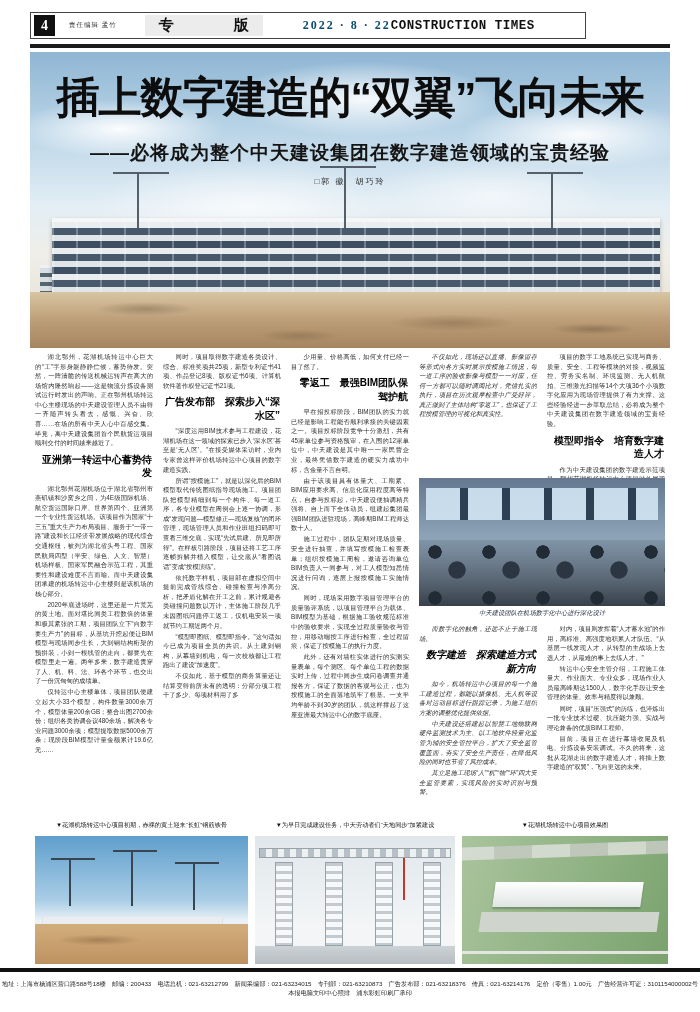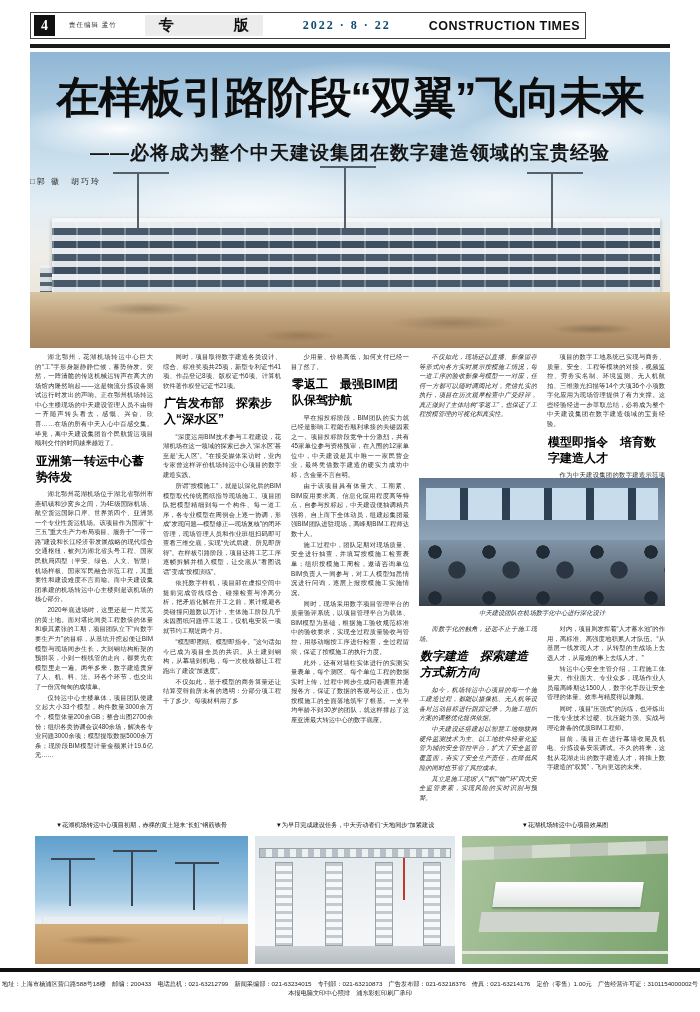--- a/index.html
+++ b/index.html
@@ -11,40 +11,40 @@
             border:1px solid #444;display:flex;align-items:center;box-sizing:border-box;}
   .pagenum-box{width:21px;height:21px;background:#111;color:#fff;margin-left:3px;
                display:flex;align-items:center;justify-content:center;
                font-weight:bold;font-size:14px;font-family:"Liberation Serif",serif;}
   .editor{font-size:6.5px;color:#333;margin-left:14px;letter-spacing:1px;}
   .section-banner{margin-left:28px;width:118px;height:21px;background:#ececec;
                   display:flex;align-items:center;justify-content:space-between;
                   padding:0 14px;box-sizing:border-box;font-weight:bold;font-size:15px;color:#111;}
   .issue-date{margin-left:40px;font-family:"Liberation Serif",serif;font-weight:bold;
               font-size:12px;color:#0c4a6e;letter-spacing:2px;}
-  .mast-en{margin-left:38px;font-family:Liberation Sans, sans-serif;font-weight:bold;
+  .mast-en{font-family:Liberation Mono, monospace;font-weight:bold;
            font-size:12.5px;color:#111;letter-spacing:.5px;}
   .logo{position:absolute;right:28px;top:10px;font-family:"DejaVu Serif","Liberation Serif",serif;
         font-weight:normal;font-size:26px;color:#8b5cf6;letter-spacing:2px;margin-top:46px;}
   .mast-rule{position:absolute;left:30px;top:44px;width:640px;height:4px;background:#1b1b1b;}
 
   
   .hero{position:absolute;left:30px;top:52px;width:640px;height:296px;overflow:hidden;
         background:linear-gradient(180deg,#8fb6d4 0%,#bcd6e8 28%,#e3eef5 52%,#efeee8 68%,#e4dccd 100%);}
   .clouds{position:absolute;inset:0;background:
     radial-gradient(150px 42px at 14% 26%,rgba(255,255,255,.95),transparent 70%),
     radial-gradient(190px 54px at 52% 16%,rgba(255,255,255,.9),transparent 70%),
     radial-gradient(170px 48px at 86% 28%,rgba(255,255,255,.92),transparent 70%),
     radial-gradient(220px 64px at 34% 52%,rgba(255,255,255,.7),transparent 70%),
     radial-gradient(180px 50px at 72% 48%,rgba(255,255,255,.6),transparent 70%);}
   .headline{position:absolute;left:0;right:0;top:22px;text-align:center;
             font-size:43px;font-weight:bold;color:#0d0d0d;letter-spacing:-1px;line-height:1.1;}
   .subheadline{position:absolute;left:0;right:0;top:88px;text-align:center;
                font-size:19px;font-weight:bold;color:#141414;letter-spacing:1px;}
-  .byline{position:absolute;left:0;right:0;top:124px;
+  .byline{position:absolute;left:0;right:0;top:124px;text-align:center;
           font-size:8px;color:#2b2b2b;letter-spacing:2px;}
   .building{position:absolute;left:22px;right:10px;bottom:54px;height:76px;}
   .building-body{position:absolute;inset:0;border-top:4px solid #f4f6f7;
       box-shadow:0 2px 4px rgba(40,40,40,.3);background:
       repeating-linear-gradient(90deg,rgba(255,255,255,.28) 0 2px,transparent 2px 24px),
       repeating-linear-gradient(180deg,#e9edf0 0 6px,#47596b 6px 13px,#dfe5e9 13px 19px,#3d4f61 19px 26px);}
   .annex{position:absolute;left:-12px;bottom:-16px;width:130px;height:42px;border-top:3px solid #eef1f3;
       background:repeating-linear-gradient(180deg,#d8dee2 0 5px,#566671 5px 9px);}
   .crane{position:absolute;width:2px;height:56px;background:#55606b;top:-46px;}
   .crane::before{content:"";position:absolute;top:0;left:-24px;width:56px;height:2px;background:#55606b;}
@@ -57,22 +57,22 @@
       linear-gradient(180deg,#d8c5a2,#ba9b75 55%,#a68660);}
 
   
   .article{position:absolute;left:35px;top:352px;width:633px;height:463px;}
   .col{position:absolute;top:0;width:118px;height:463px;overflow:hidden;}
   .col.half-top{height:126px;}
   .col.half-bottom{top:272px;height:191px;}
   .c1{left:0;} .c2{left:128px;} .c3{left:256px;} .c4{left:384px;font-style:italic;} .c5{left:512px;}
   .col p{font-size:6.3px;line-height:1.52;text-align:justify;text-indent:2em;
          margin:0 0 1.5px;color:#2e2e2e;}
-  .col h3{font-size:12px;line-height:1.35;font-weight:bold;color:#000;
-          text-align:left;margin:5px 1px 4px;}
+  .col h3{font-size:10px;line-height:1.35;font-weight:bold;color:#000;
+          text-align:right;margin:5px 1px 4px;}
 
   .inset-photo{position:absolute;left:384px;top:126px;width:246px;height:128px;overflow:hidden;
       background:linear-gradient(180deg,#64788f 0%,#8ba2b7 45%,#b3c2cf 100%);}
   .screens{position:absolute;top:10px;left:7px;right:7px;height:32px;opacity:.92;
       background:repeating-linear-gradient(90deg,#cfe3f2 0 34px,#27394c 34px 42px);}
   .people{position:absolute;left:0;right:0;bottom:0;height:66px;
       background-image:
         radial-gradient(circle 7px at 16px 12px,#202b36 92%,transparent 100%),
         radial-gradient(circle 9px at 38px 30px,#2b3642 92%,transparent 100%),
         linear-gradient(180deg,rgba(44,56,70,.15),rgba(24,32,42,.8));
@@ -142,21 +142,21 @@
   <div class="hero">
     <div class="clouds"></div>
     <div class="building">
       <div class="annex"></div>
       <div class="building-body"></div>
       <div class="crane c1"></div>
       <div class="crane c2"></div>
       <div class="crane c3"></div>
     </div>
     <div class="ground"></div>
-    <div class="headline">在样板引路阶段“双翼”飞向未来</div>
+    <div class="headline">插上数字建造的“双翼”飞向未来</div>
     <div class="subheadline">——必将成为整个中天建设集团在数字建造领域的宝贵经验</div>
     <div class="byline">□郭 徽　胡巧玲</div>
   </div>
 
   <div class="article">
 
     <div class="col c1">
       <p>湖北鄂州，花湖机场转运中心巨大的“工”字形身躯静静伫候，蓄势待发。突然，一阵清脆的传送机械运转声在高大的场馆内隆然响起——这是物流分拣设备测试运行时发出的声响。正在鄂州机场转运中心主楼现场的中天建设管理人员不由得一齐随声转头看去，感慨、兴奋、欣喜……在场的所有中天人心中百感交集。毕竟，离中天建设集团首个民航货运项目顺利交付的时间越来越近了。</p>
       <h3>亚洲第一转运中心蓄势待发</h3>
       <p>湖北鄂州花湖机场位于湖北省鄂州市燕矶镇和沙窝乡之间，为4E级国际机场、航空货运国际口岸、世界第四个、亚洲第一个专业性货运机场。该项目作为国家“十三五”重大生产力布局项目、服务于“一带一路”建设和长江经济带发展战略的现代综合交通枢纽，被列为湖北省头号工程、国家民航局四型（平安、绿色、人文、智慧）机场样板、国家军民融合示范工程，其重要性和建设难度不言而喻。而中天建设集团承建的机场转运中心主楼则是该机场的核心部分。</p>

